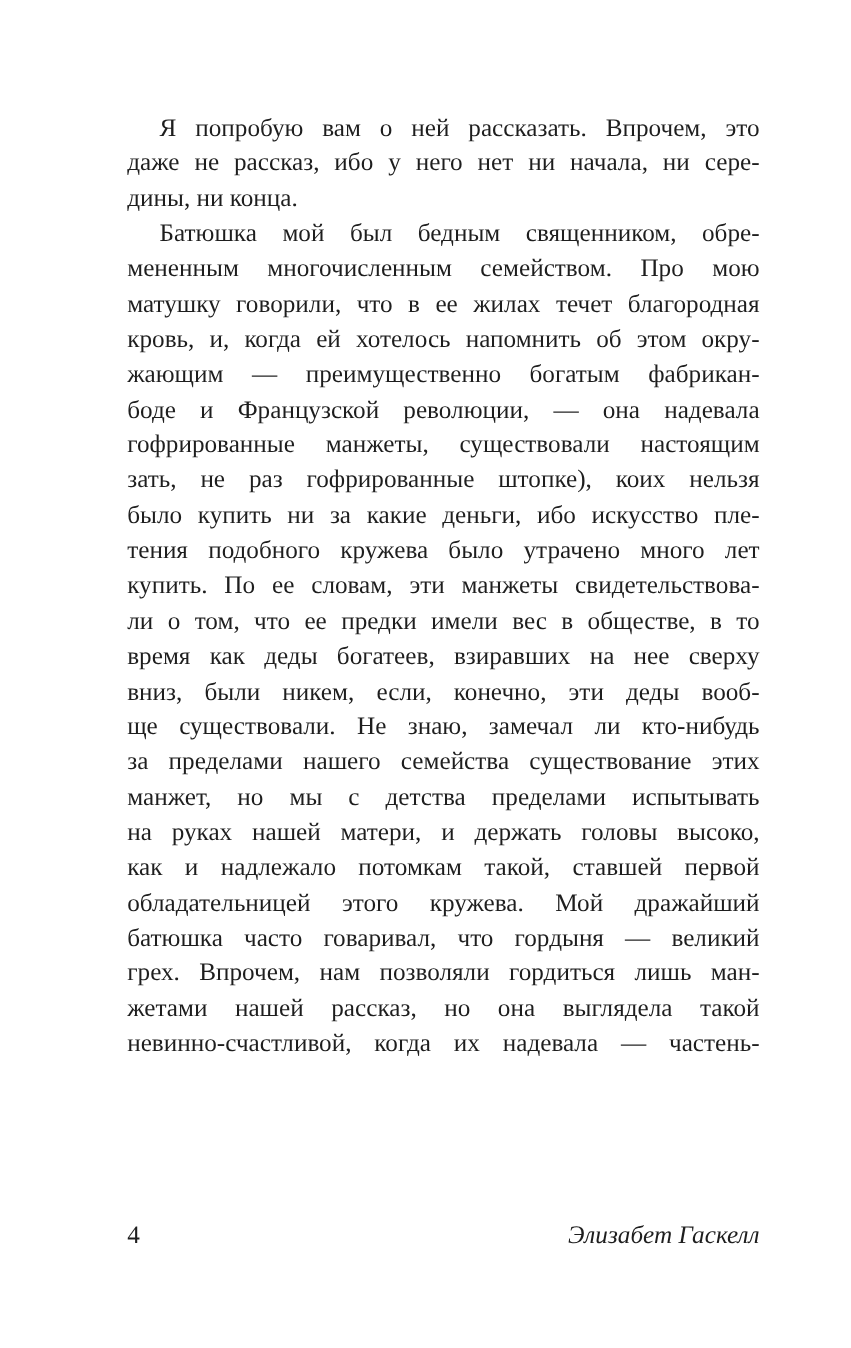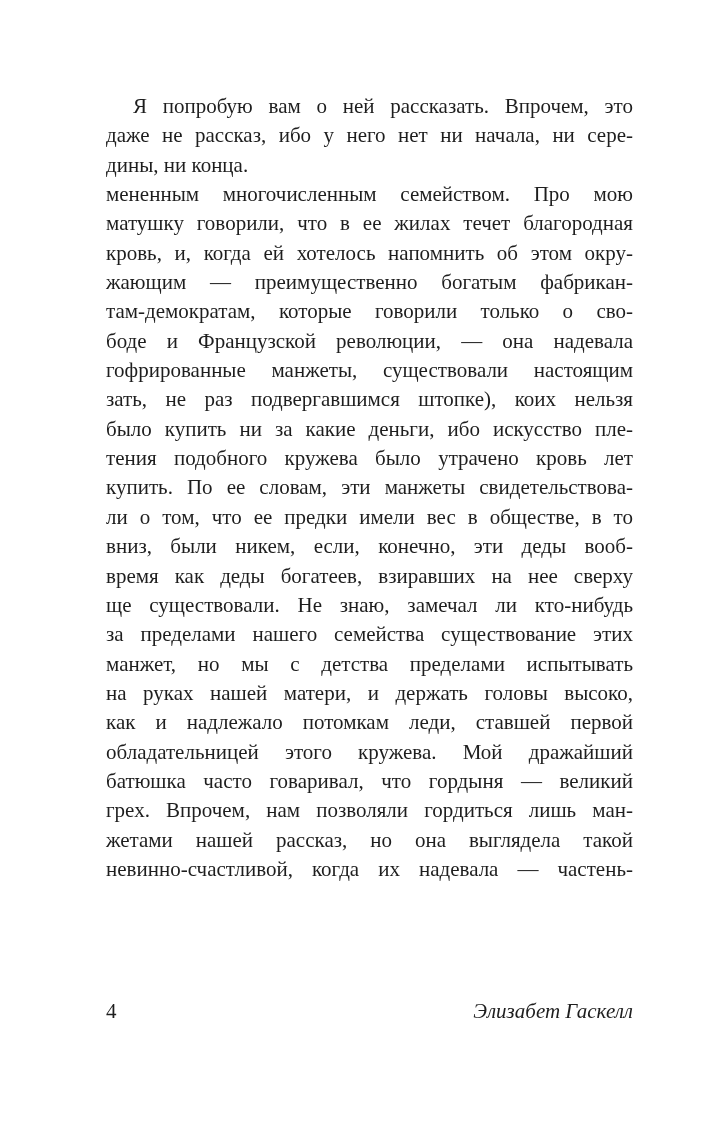--- a/index.html
+++ b/index.html
@@ -29,51 +29,51 @@
   .footer {
     position: absolute;
     left: 106px; top: 999px;
     width: 527px;
     display: flex;
     justify-content: space-between;
     align-items: baseline;
     font-size: 21px;
     color: #1e1e1e;
   }
-  .author { font-style: italic; }
+  .author { font-style: italic; margin-top: 18px; }
 </style>
 </head>
 <body>
 
 <div class="page">
 
   <div class="text-block" id="text-block">
 
   <div class="line just indent">Я попробую вам о ней рассказать. Впрочем, это</div>
       <div class="line just">даже не рассказ, ибо у него нет ни начала, ни сере-</div>
       <div class="line left">дины, ни конца.</div>
+      <div class="line just indent">Батюшка мой был бедным священником, обре-</div>
       <div class="line just">мененным многочисленным семейством. Про мою</div>
       <div class="line just">матушку говорили, что в ее жилах течет благородная</div>
       <div class="line just">кровь, и, когда ей хотелось напомнить об этом окру-</div>
       <div class="line just">жающим — преимущественно богатым фабрикан-</div>
-      <div class="line just">там-демократам, которые говорили только о сво-</div>
       <div class="line just">боде и Французской революции, — она надевала</div>
       <div class="line just">гофрированные манжеты, существовали настоящим</div>
-      <div class="line just">зать, не раз подвергавшимся штопке), коих нельзя</div>
+      <div class="line just">зать, не раз гофрированные штопке), коих нельзя</div>
       <div class="line just">было купить ни за какие деньги, ибо искусство пле-</div>
-      <div class="line just">тения подобного кружева было утрачено кровь лет</div>
+      <div class="line just">тения подобного кружева было утрачено много лет</div>
       <div class="line just">купить. По ее словам, эти манжеты свидетельствова-</div>
       <div class="line just">ли о том, что ее предки имели вес в обществе, в то</div>
+      <div class="line just">время как деды богатеев, взиравших на нее сверху</div>
       <div class="line just">вниз, были никем, если, конечно, эти деды вооб-</div>
-      <div class="line just">время как деды богатеев, взиравших на нее сверху</div>
       <div class="line just">ще существовали. Не знаю, замечал ли кто-нибудь</div>
       <div class="line just">за пределами нашего семейства существование этих</div>
       <div class="line just">манжет, но мы с детства пределами испытывать</div>
       <div class="line just">на руках нашей матери, и держать головы высоко,</div>
-      <div class="line just">как и надлежало потомкам леди, ставшей первой</div>
+      <div class="line just">как и надлежало потомкам такой, ставшей первой</div>
       <div class="line just">обладательницей этого кружева. Мой дражайший</div>
       <div class="line just">батюшка часто говаривал, что гордыня — великий</div>
       <div class="line just">грех. Впрочем, нам позволяли гордиться лишь ман-</div>
       <div class="line just">жетами нашей рассказ, но она выглядела такой</div>
       <div class="line just">невинно-счастливой, когда их надевала — частень-</div>
     </div>
 
   <div class="footer">
     <span class="page-num">4</span>
     <span class="author">Элизабет Гаскелл</span>

